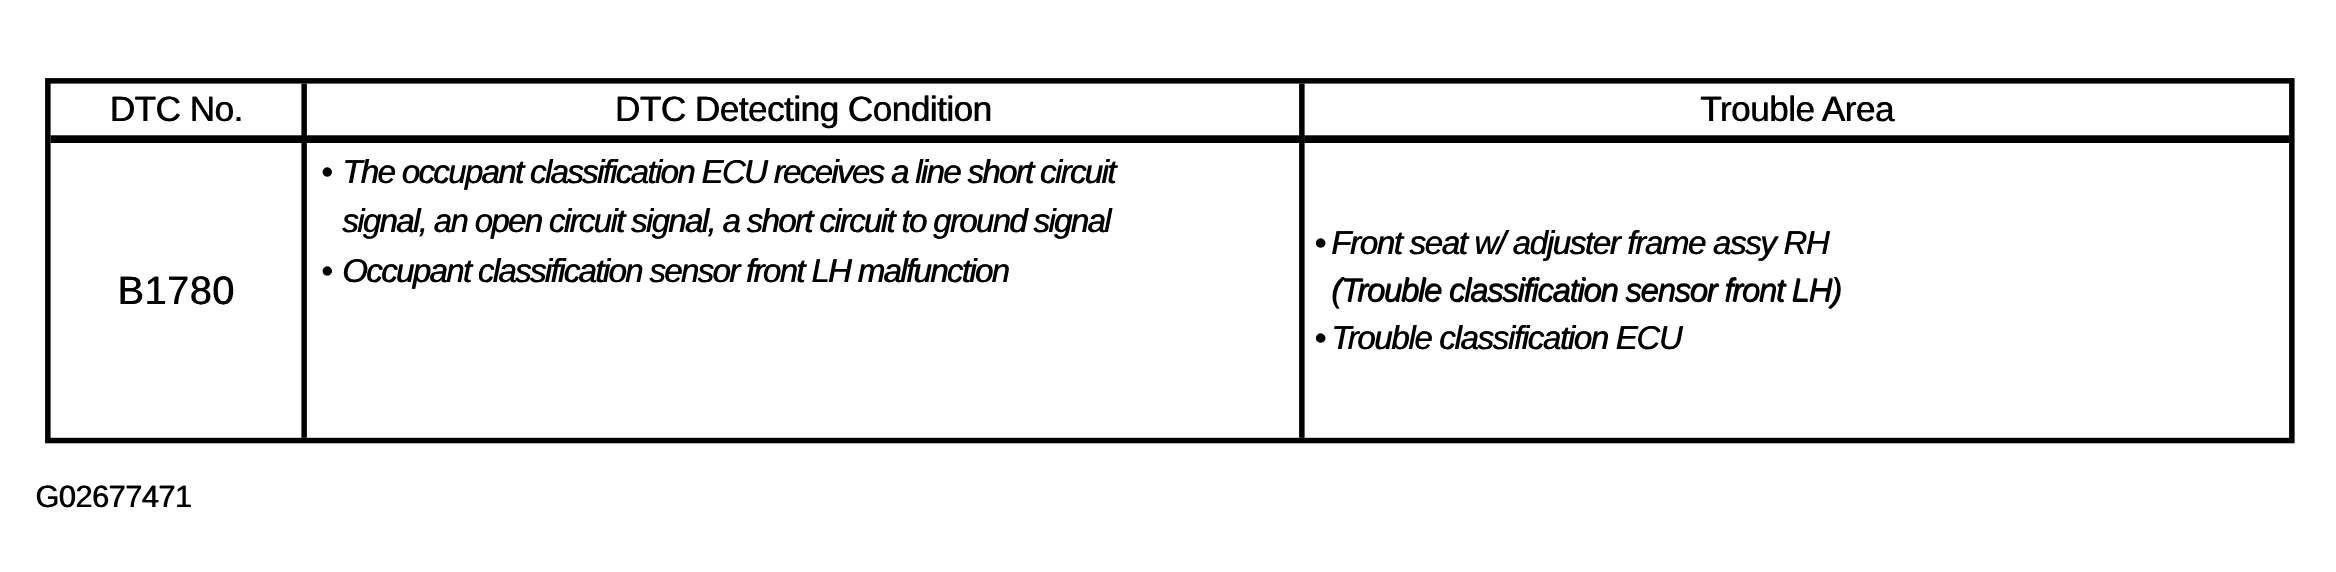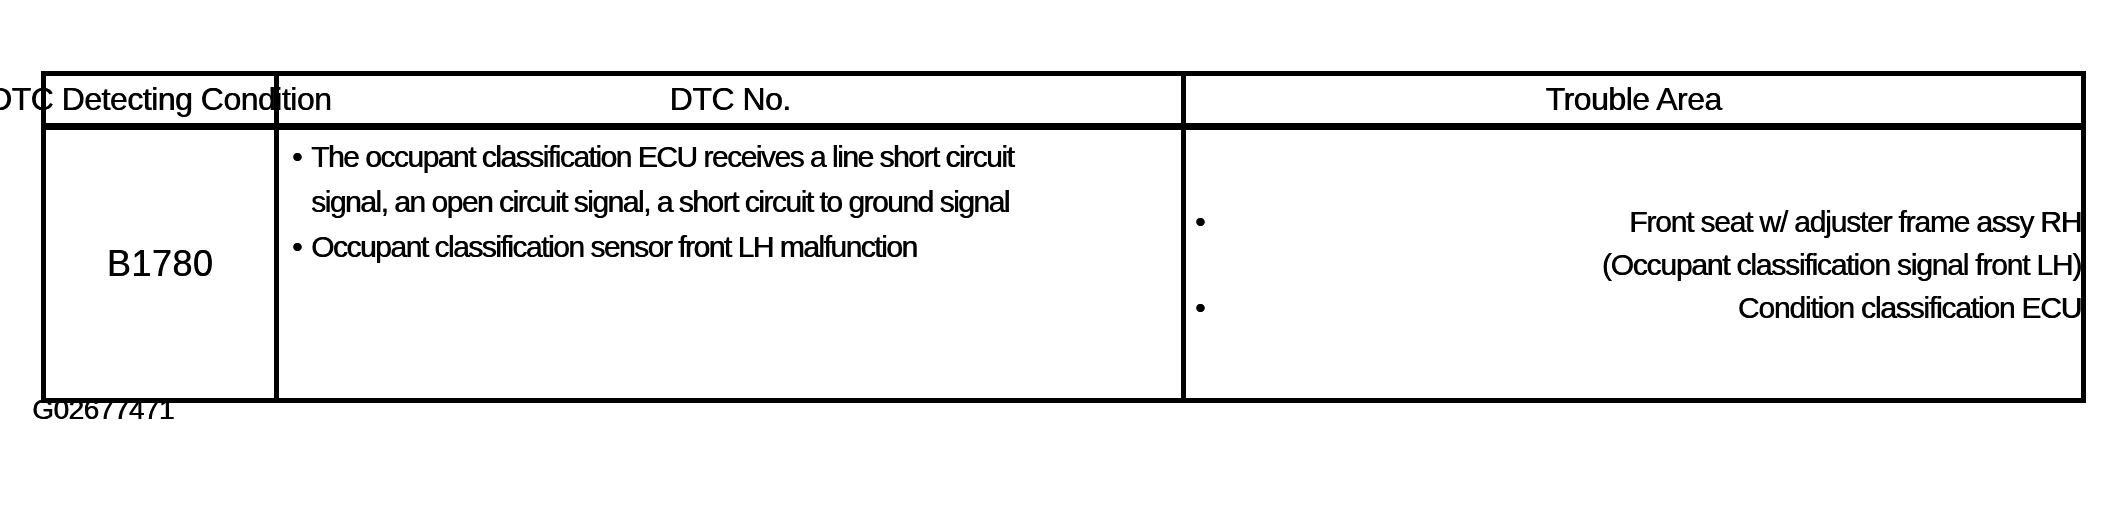--- a/index.html
+++ b/index.html
@@ -58,53 +58,53 @@
 
   .trouble-cell {
     display: flex;
     flex-direction: column;
     justify-content: center;
     padding-left: 9px;
     font-size: 30px;
     letter-spacing: -1.2px;
   }
   .trouble-cell .bi, .trouble-cell .bl { line-height: 43px; }
-  .trouble-cell .bi { padding-left: 15px; text-align: right; }
+  .trouble-cell .bi { padding-left: 15px; }
 
   .bi { position: relative; }
   .bi::before {
     content: "\2022";
     position: absolute;
     left: 0;
     top: 0;
     letter-spacing: 0;
   }
-  .bl { white-space: nowrap; }
+  .bl { white-space: nowrap; font-style: italic; }
 
   .figure-id {
     position: absolute;
     left: 32px;
-    top: 396px;
+    top: 438px;
     font-size: 28px;
     line-height: 1;
     letter-spacing: -0.5px;
   }
 </style>
 </head>
 <body>
 
 <div class="page">
 
   <div class="dtc-table">
 
     <div class="cell hcell vline">
-      <span>DTC Detecting Condition</span>
+      <span>DTC No.</span>
     </div>
     <div class="cell hcell vline">
-      <span>DTC No.</span>
+      <span>DTC Detecting Condition</span>
     </div>
     <div class="cell hcell">
       <span>Trouble Area</span>
     </div>
 
     <div class="cell dtc-cell vline">
       <span>B1780</span>
     </div>
 
     <div class="cell cond-cell vline">
@@ -113,24 +113,24 @@
         <div class="bl">signal, an open circuit signal, a short circuit to ground signal</div>
       </div>
       <div class="bi">
         <div class="bl">Occupant classification sensor front LH malfunction</div>
       </div>
     </div>
 
     <div class="cell trouble-cell">
       <div class="bi">
         <div class="bl">Front seat w/ adjuster frame assy RH</div>
-        <div class="bl">(Occupant classification signal front LH)</div>
+        <div class="bl">(Trouble classification sensor front LH)</div>
       </div>
       <div class="bi">
-        <div class="bl">Condition classification ECU</div>
+        <div class="bl">Trouble classification ECU</div>
       </div>
     </div>
 
   </div>
 
   <div class="figure-id">G02677471</div>
 
 </div>
 
 </body></html>

